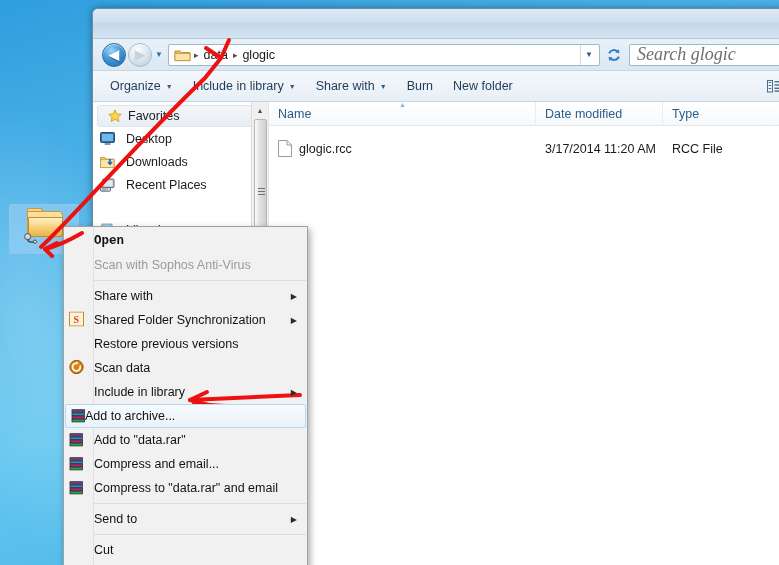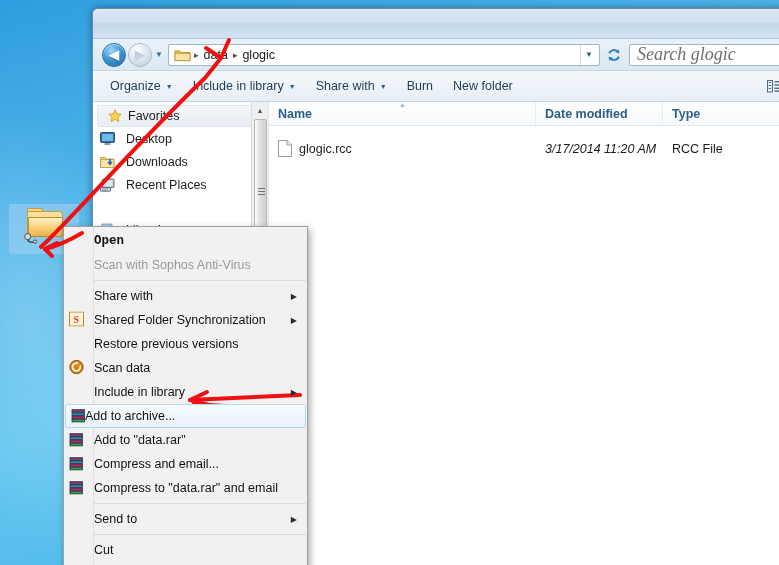--- a/index.html
+++ b/index.html
@@ -185,33 +185,33 @@
   
   #file-pane { flex: 1; background: #ffffff; position: relative; min-width: 0; }
   #column-header {
     display: flex; height: 24px;
     background: linear-gradient(180deg,#ffffff,#f6f9fb);
     border-bottom: 1px solid #e2e8ee; position: relative;
   }
   .col {
     font-size: 12.5px; color: #2b5d8a;
     display: flex; align-items: center; padding-left: 9px;
-    border-right: 1px solid #e8edf2; height: 100%; font-weight: bold;
+    border-right: 1px solid #e8edf2; height: 100%;
   }
   #col-name  { width: 267px; flex: none; position: relative; }
   #col-date  { width: 127px; flex: none; }
   #col-type  { flex: 1; }
   #sort-indicator {
     position: absolute; left: 130px; top: -1px;
     font-size: 7px; color: #8fb4d4;
   }
   .file-row { display: flex; height: 23px; align-items: center; }
   .file-cell { font-size: 12.5px; color: #1b1b1b; display: flex; align-items: center; }
   #file-name-cell { width: 267px; flex: none; padding-left: 9px; gap: 7px; }
-  #file-date-cell { width: 127px; flex: none; padding-left: 9px; font-style: italic; }
+  #file-date-cell { width: 127px; flex: none; padding-left: 9px; }
   #file-type-cell { flex: 1; padding-left: 9px; }
 
   
   #context-menu {
     position: absolute; left: 63px; top: 226px; width: 245px;
     background: #f1f1f1;
     border: 1px solid #a0a0a0;
     box-shadow: 2px 3px 7px rgba(0,0,0,0.35);
     padding: 2px 0;
     font-size: 12.5px;

